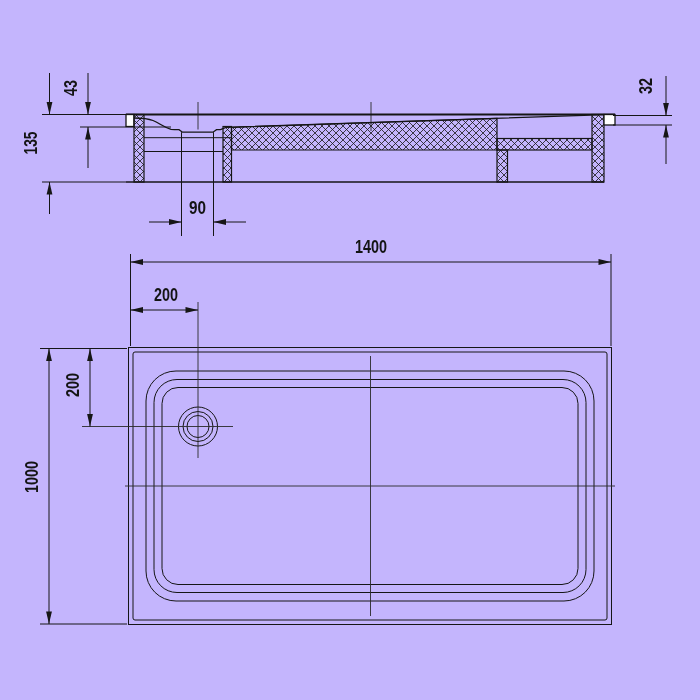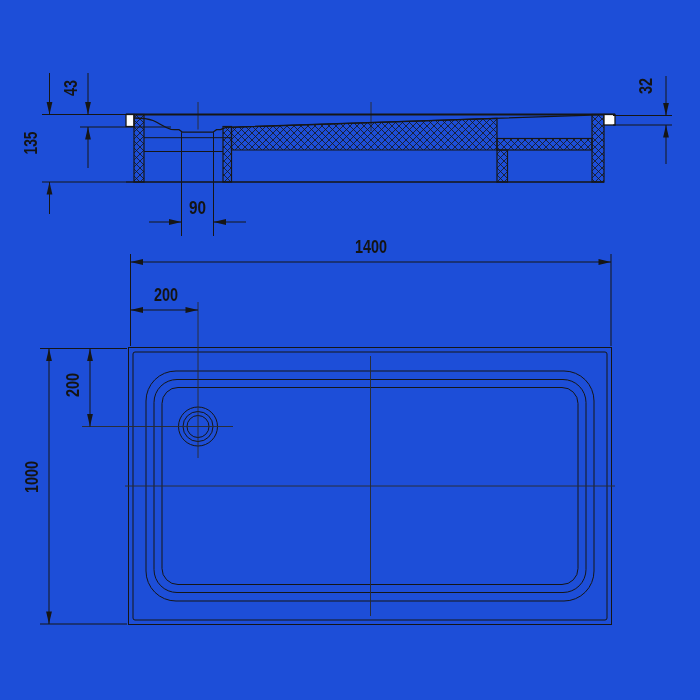--- a/index.html
+++ b/index.html
@@ -8,21 +8,21 @@
     background: #ffffff;
     width: 700px;
     height: 700px;
     overflow: hidden;
     font-family: "Liberation Sans", sans-serif;
   }
   .canvas {
     position: relative;
     width: 700px;
     height: 700px;
-    background: #1d4ed8;
+    background: #c4b5fd;
   }
   svg { display: block; }
   .dim-label {
     font-family: "Liberation Sans", "DejaVu Sans", sans-serif;
     font-weight: 700;
     font-size: 17.5px;
     fill: #141414;
   }
   .thin   { stroke: #161616; stroke-width: 1;   fill: none; }
   .med    { stroke: #161616; stroke-width: 1.3; fill: none; }

